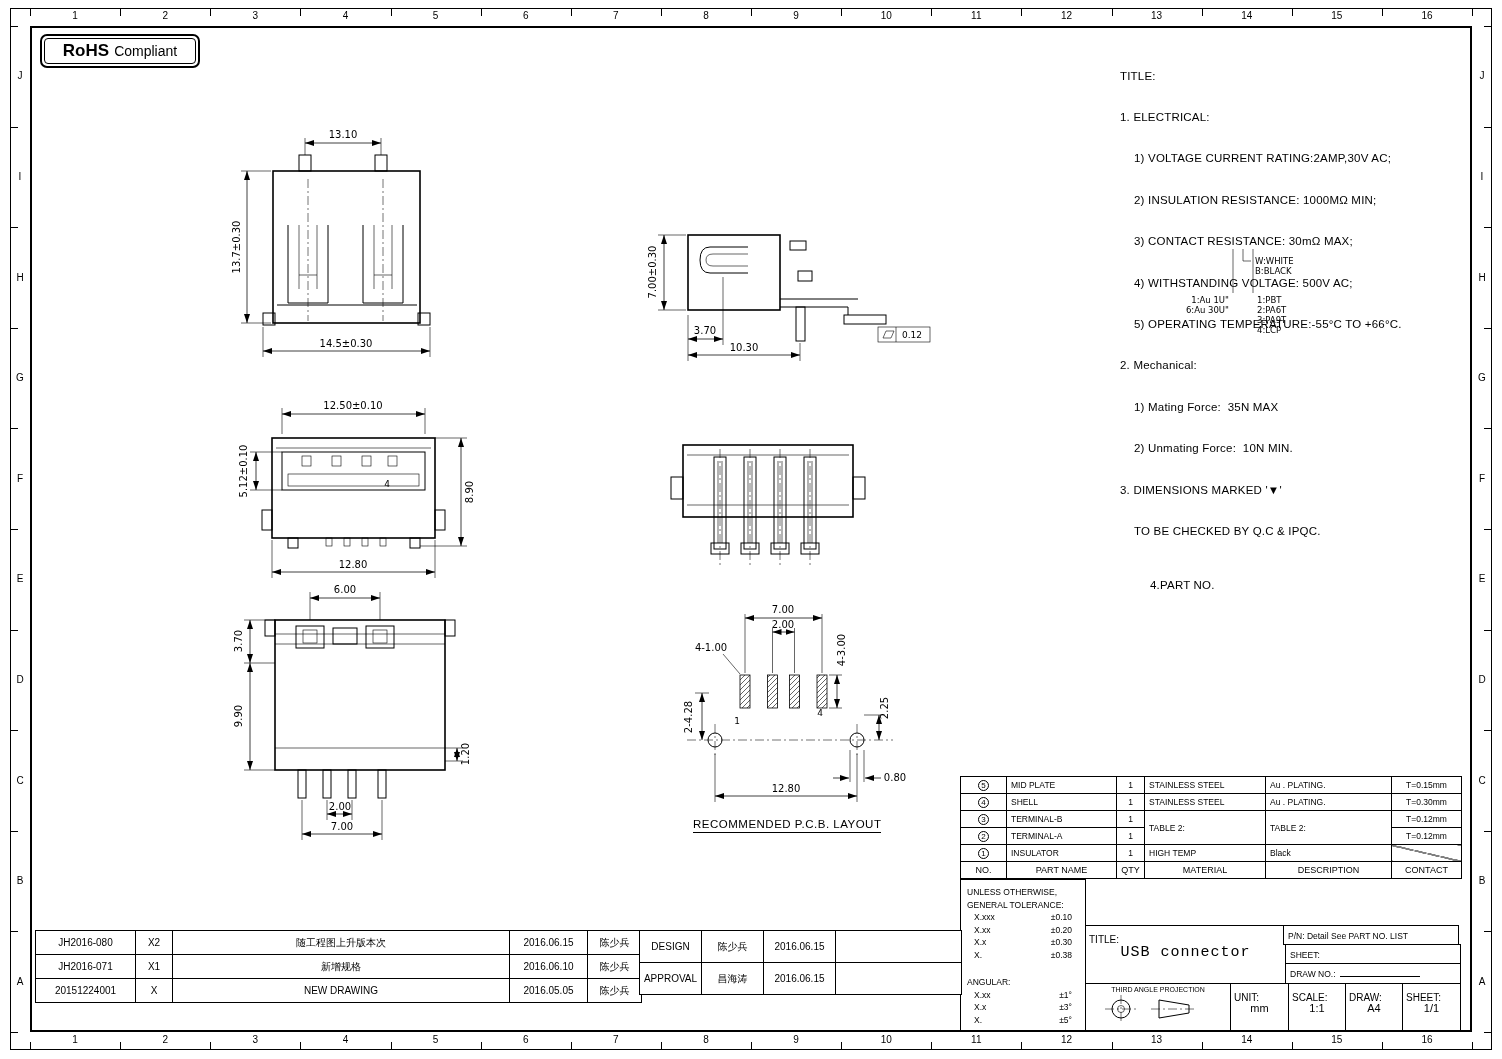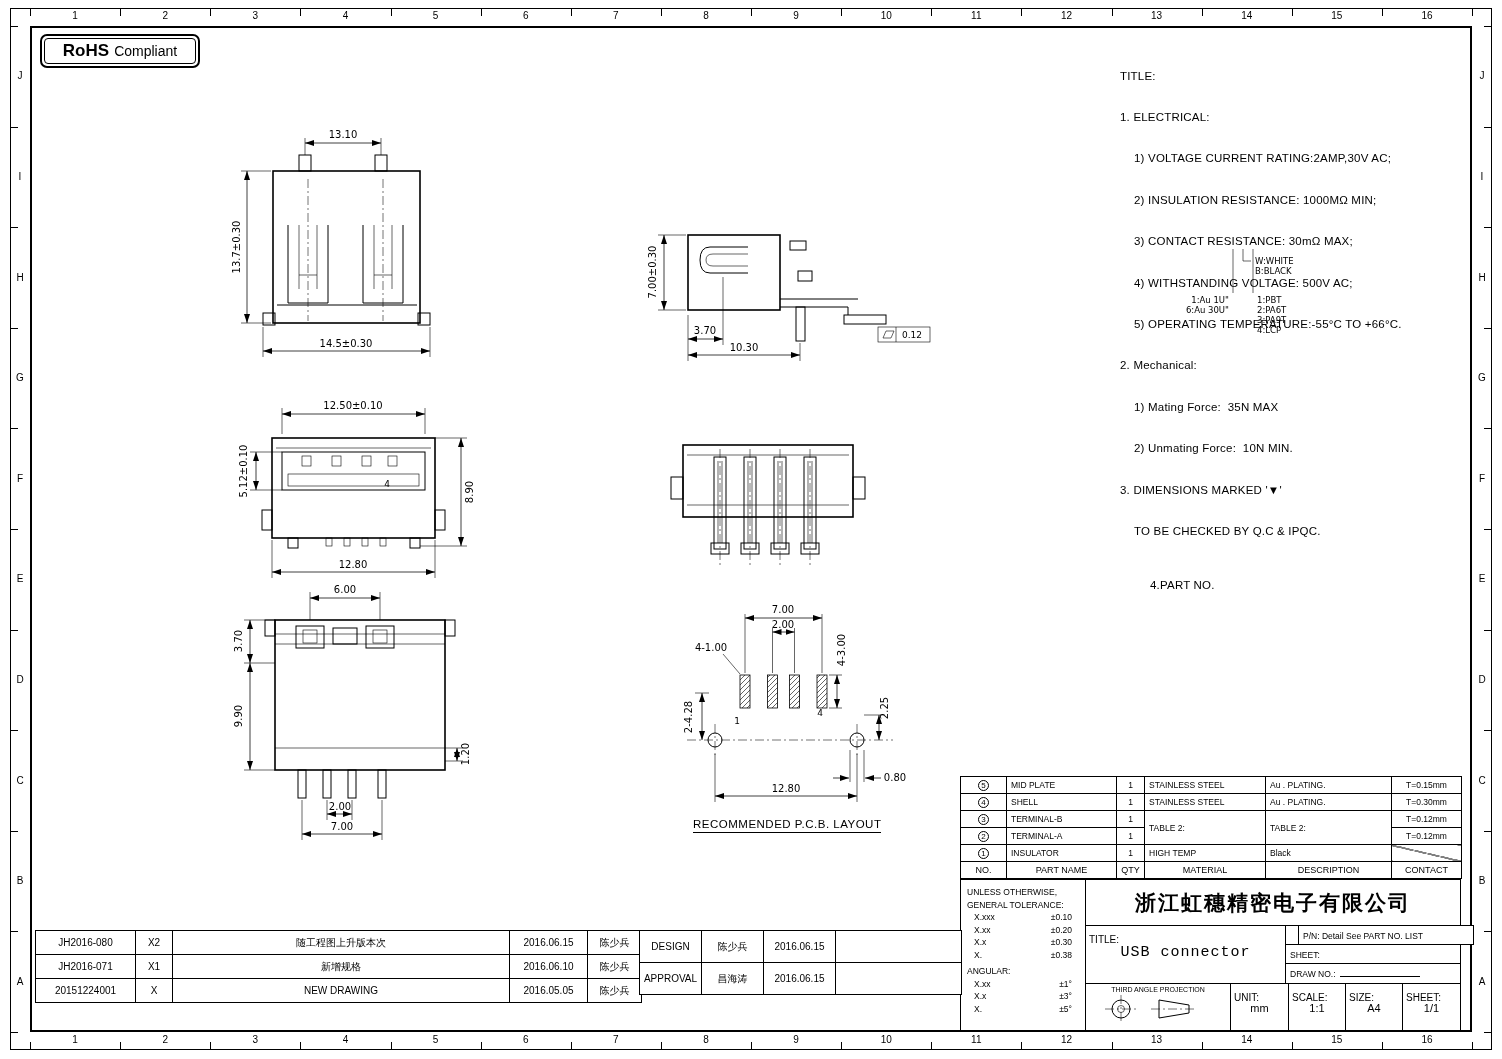--- a/index.html
+++ b/index.html
@@ -47,21 +47,21 @@
 
   .appr{position:absolute;left:639px;top:930px;width:322px}
   .appr td{font-size:10px;height:32px;text-align:center}
 
   .tblock{position:absolute;left:960px;top:879px;width:501px;height:152px}
   .cell{position:absolute;border:1px solid #000;background:#fff}
   .lab{position:absolute;top:8px;left:3px;font-size:10px}
   .tol{font-size:8.5px;line-height:12.5px;padding:6px 4px}
   .tolhead{padding-left:2px}
   .tolrow{display:flex;justify-content:space-between;padding:0 9px 0 9px}
-  .ang{margin-top:4px}
+  .ang{margin-top:15px}
   .comp{display:flex;align-items:center;justify-content:center;font-size:21px;font-weight:bold;letter-spacing:2px;font-family:"DejaVu Sans",sans-serif}
   .titleval{margin-top:18px;text-align:center;font-family:"Liberation Mono",monospace;font-size:15px;letter-spacing:1px}
   .pncell{font-size:8.5px;padding:5px 0 0 4px}
   .scv{margin-top:18px;text-align:center;font-size:11px}
   .projlab{font-size:7px;margin-top:2px;text-align:center}
   .drawline{display:inline-block;width:80px;border-bottom:1px solid #000;height:8px;margin-left:4px}
 </style>
 </head>
 <body>
 
@@ -505,27 +505,26 @@
       <div class="tolrow">
           <span>X.x</span>
           <span>±3°</span>
         </div>
       <div class="tolrow">
           <span>X.</span>
           <span>±5°</span>
         </div>
     </div>
 
-    <div class="cell comp" style="left:125px;top:0;width:376px;height:47px">浙江虹穗精密电子有限公司</div>
 
     <div class="cell" style="left:125px;top:46px;width:201px;height:59px">
       <span class="lab">TITLE:</span>
       <div class="titleval">USB connector</div>
     </div>
-    <div class="cell pncell" style="left:338px;top:46px;width:176px;height:20px">P/N: Detail  See  PART  NO.  LIST</div>
+    <div class="cell pncell" style="left:323px;top:46px;width:176px;height:20px">P/N: Detail  See  PART  NO.  LIST</div>
     <div class="cell pncell" style="left:325px;top:65px;width:176px;height:20px">SHEET:</div>
     <div class="cell pncell" style="left:325px;top:84px;width:176px;height:21px">
       <span>DRAW  NO.:</span><span class="drawline"></span>
     </div>
 
     <div class="cell" style="left:125px;top:104px;width:146px;height:48px">
       <div class="projlab">THIRD ANGLE PROJECTION</div>
       <svg width="130" height="32" style="display:block;margin:0 auto">
         <circle cx="28" cy="16" r="9" class="m"></circle>
           <circle cx="28" cy="16" r="3.5" class="t"></circle>
@@ -537,21 +536,21 @@
     </div>
     <div class="cell" style="left:270px;top:104px;width:59px;height:48px">
       <span class="lab">UNIT:</span>
       <div class="scv">mm</div>
     </div>
     <div class="cell" style="left:328px;top:104px;width:58px;height:48px">
       <span class="lab">SCALE:</span>
       <div class="scv">1:1</div>
     </div>
     <div class="cell" style="left:385px;top:104px;width:58px;height:48px">
-      <span class="lab">SIZE:</span>
+      <span class="lab">DRAW:</span>
       <div class="scv">A4</div>
     </div>
     <div class="cell" style="left:442px;top:104px;width:59px;height:48px">
       <span class="lab">SHEET:</span>
       <div class="scv">1/1</div>
     </div>
   </div>
 
   <table class="revs">
     <colgroup>

